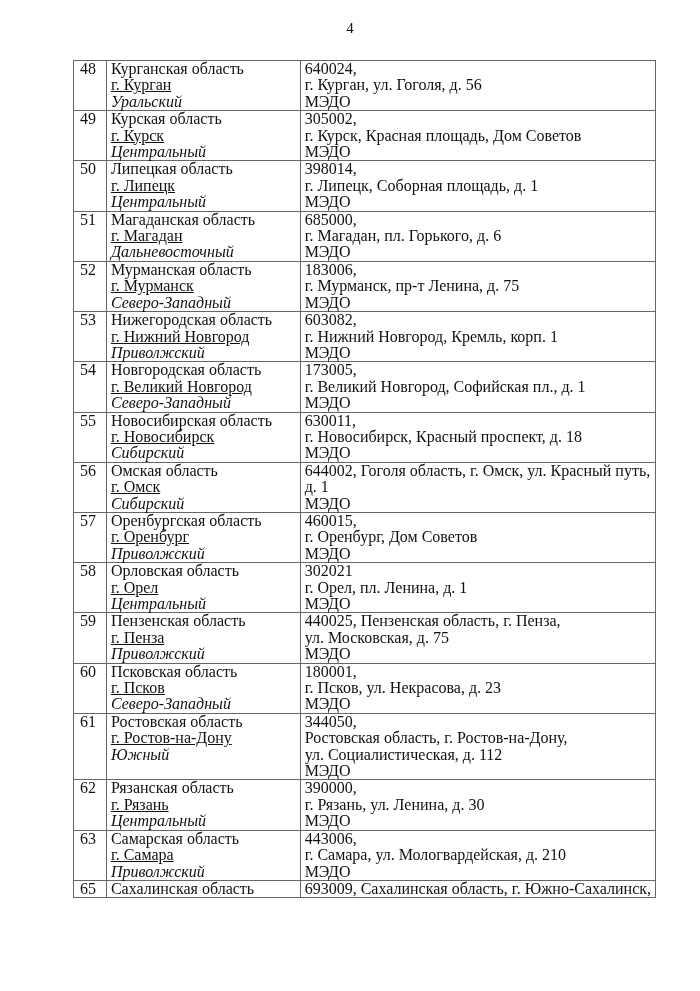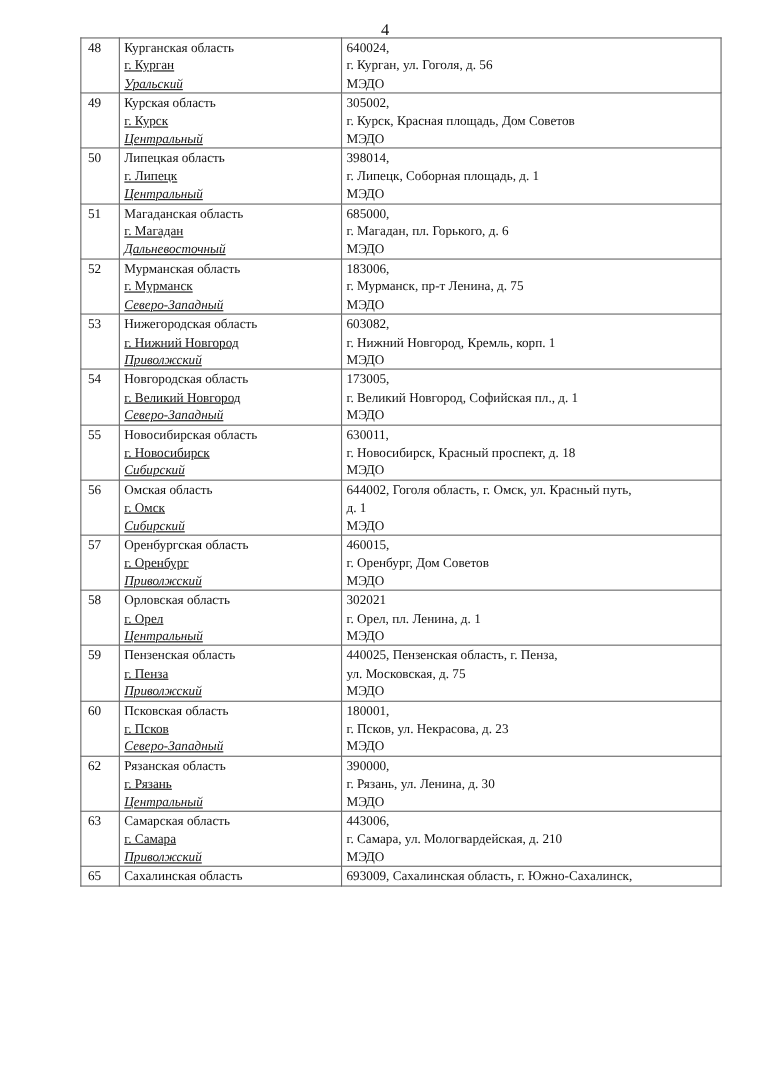--- a/index.html
+++ b/index.html
@@ -1,28 +1,28 @@
 <!DOCTYPE html>
 <html><head>
 <meta charset="utf-8">
 <style>
   html, body { margin:0; padding:0; background:#ffffff; }
   body { width:700px; height:991px; position:relative; overflow:hidden;
          font-family:"Liberation Serif", serif; color:#111; }
   .page-num { position:absolute; top:20px; left:0; width:700px; text-align:center;
               font-size:15px; line-height:16px; }
-  table { position:absolute; top:34px; left:73px; width:583px;
-          border-collapse:collapse; font-size:12px; line-height:16.4px; }
+  table { position:absolute; top:60px; left:73px; width:583px;
+          border-collapse:collapse; font-size:16px; line-height:16.4px; }
   td { border:1px solid #666; vertical-align:top; padding:0 4px; }
   td.num { width:24px; text-align:left; padding-left:6px; }
   td.region { width:193px; }
   td.addr { }
   .l { display:block; white-space:nowrap; }
   .ind { padding-left:0;text-decoration:underline; }
-  .dist { font-style:italic;text-decoration:underline; }
+  .dist { font-style:italic; }
 </style>
 </head>
 <body>
 
 <div class="page-num">4</div>
 
 <table>
   <tbody id="tbody">
       <tr>
         <td class="num">48</td>
@@ -187,20 +187,34 @@
           <span class="l ind">г. Псков</span>
           <span class="l dist">Северо-Западный</span>
         </td>
         <td class="addr">
           <span class="l">180001,</span>
           <span class="l">г. Псков, ул. Некрасова, д. 23</span>
           <span class="l">МЭДО</span>
         </td>
       </tr>
       <tr>
+        <td class="num">61</td>
+        <td class="region">
+          <span class="l">Ростовская область</span>
+          <span class="l ind">г. Ростов-на-Дону</span>
+          <span class="l dist">Южный</span>
+        </td>
+        <td class="addr">
+          <span class="l">344050,</span>
+          <span class="l">Ростовская область, г. Ростов-на-Дону,</span>
+          <span class="l">ул. Социалистическая, д. 112</span>
+          <span class="l">МЭДО</span>
+        </td>
+      </tr>
+      <tr>
         <td class="num">62</td>
         <td class="region">
           <span class="l">Рязанская область</span>
           <span class="l ind">г. Рязань</span>
           <span class="l dist">Центральный</span>
         </td>
         <td class="addr">
           <span class="l">390000,</span>
           <span class="l">г. Рязань, ул. Ленина, д. 30</span>
           <span class="l">МЭДО</span>

